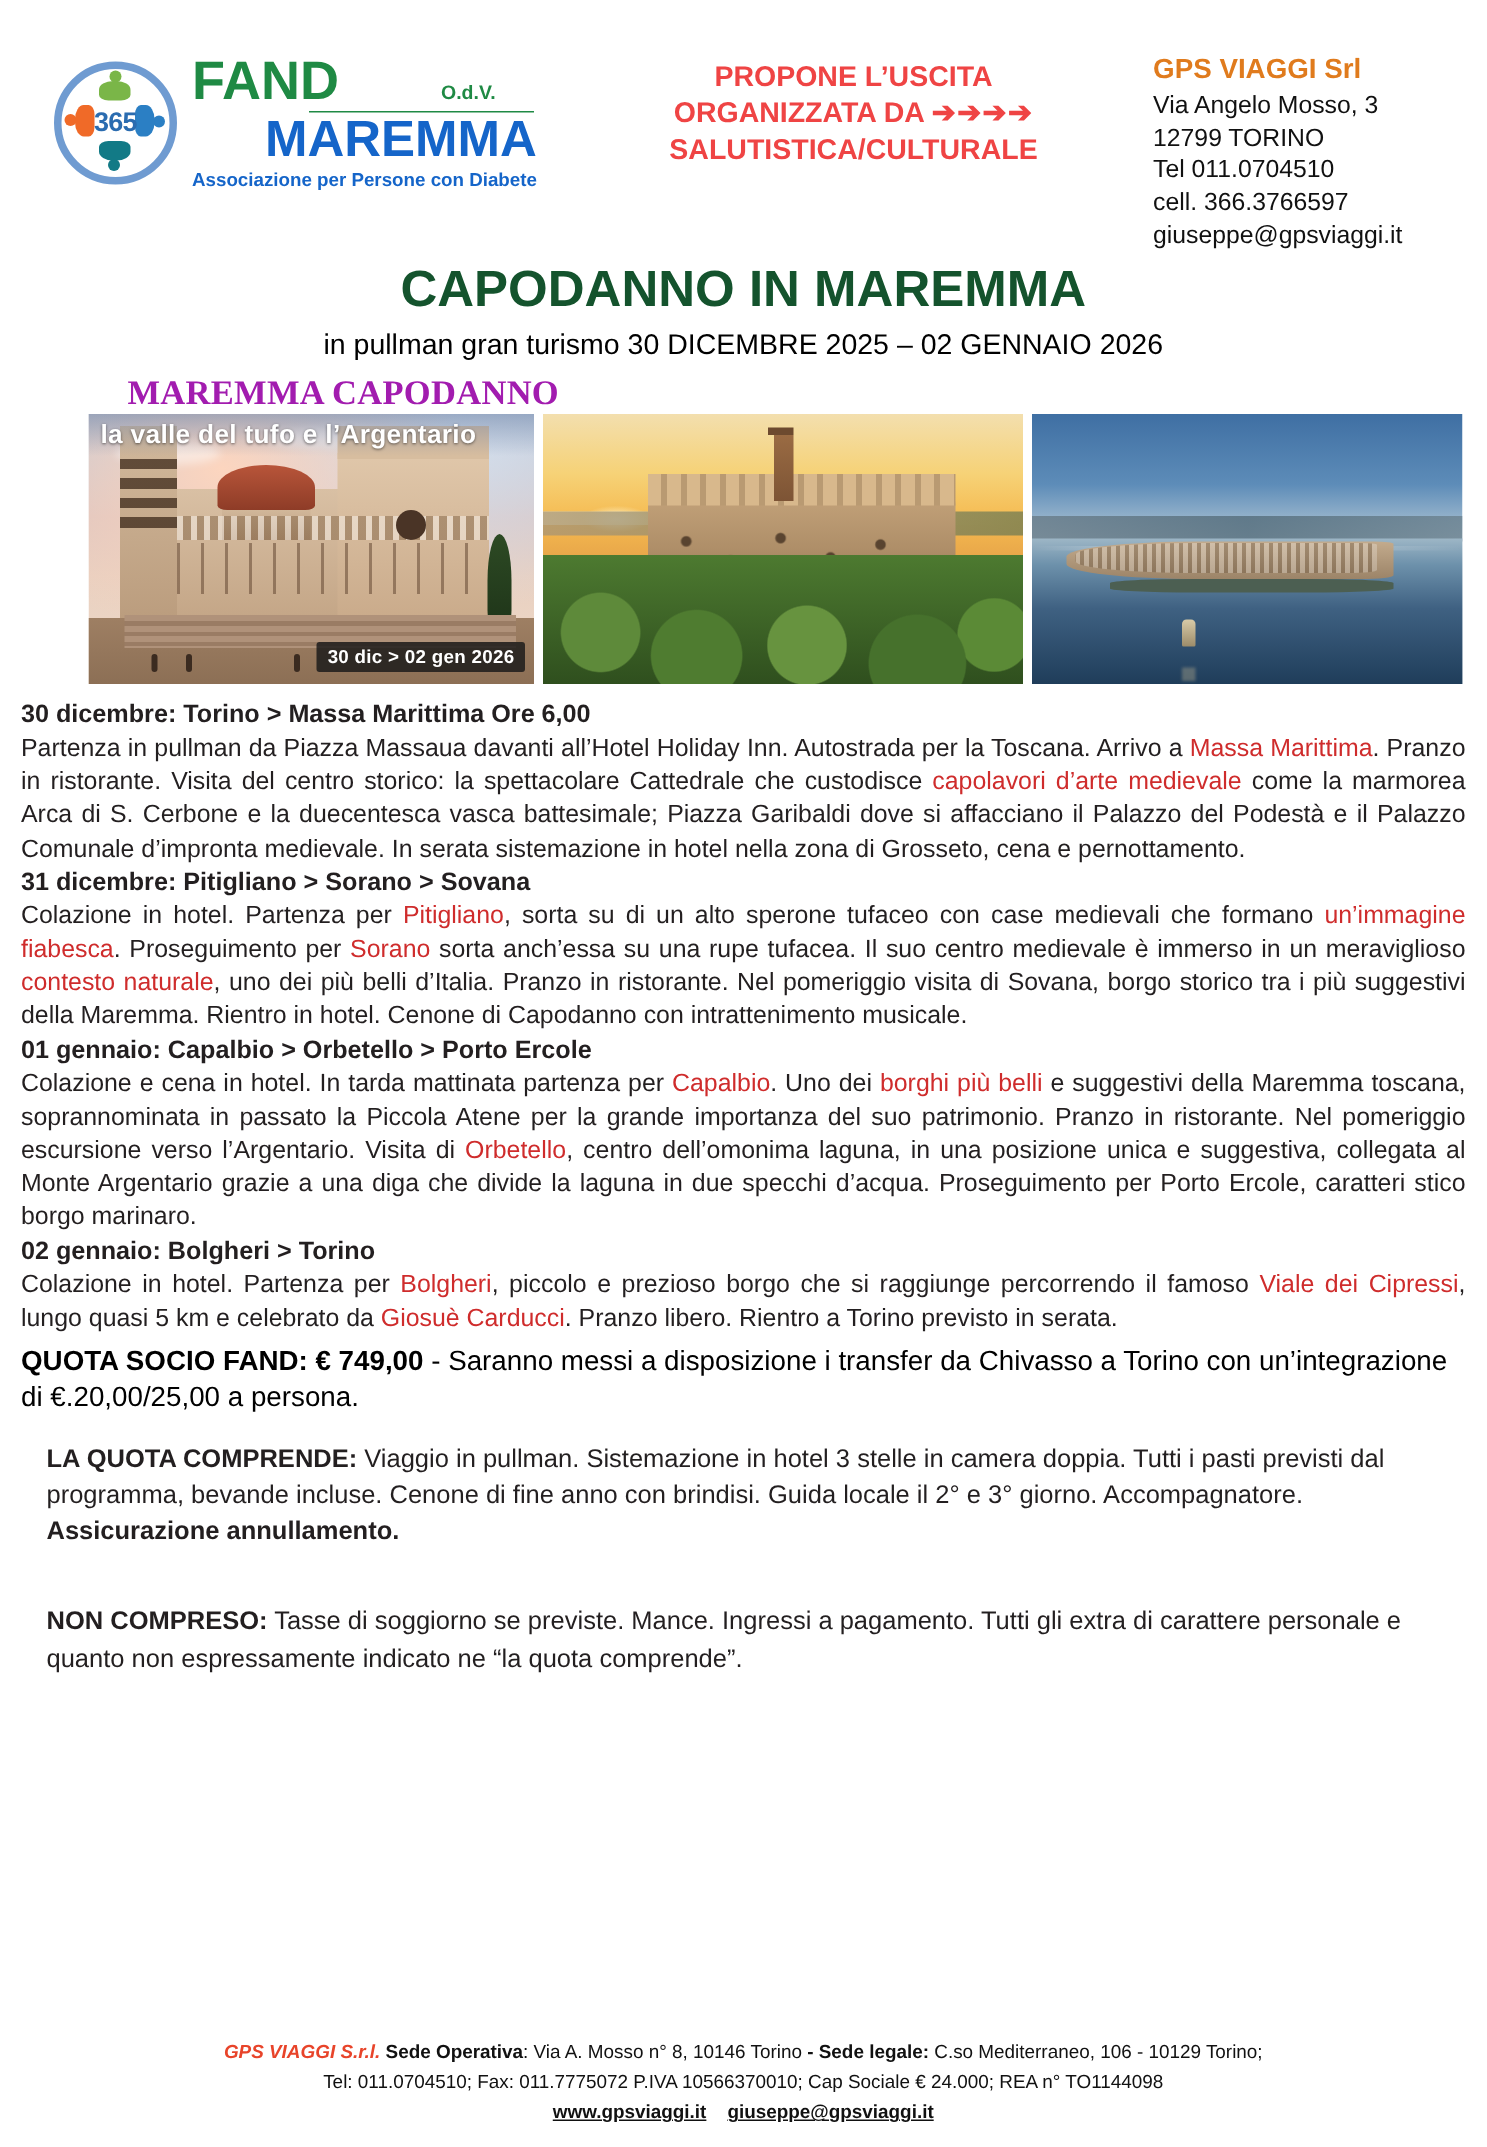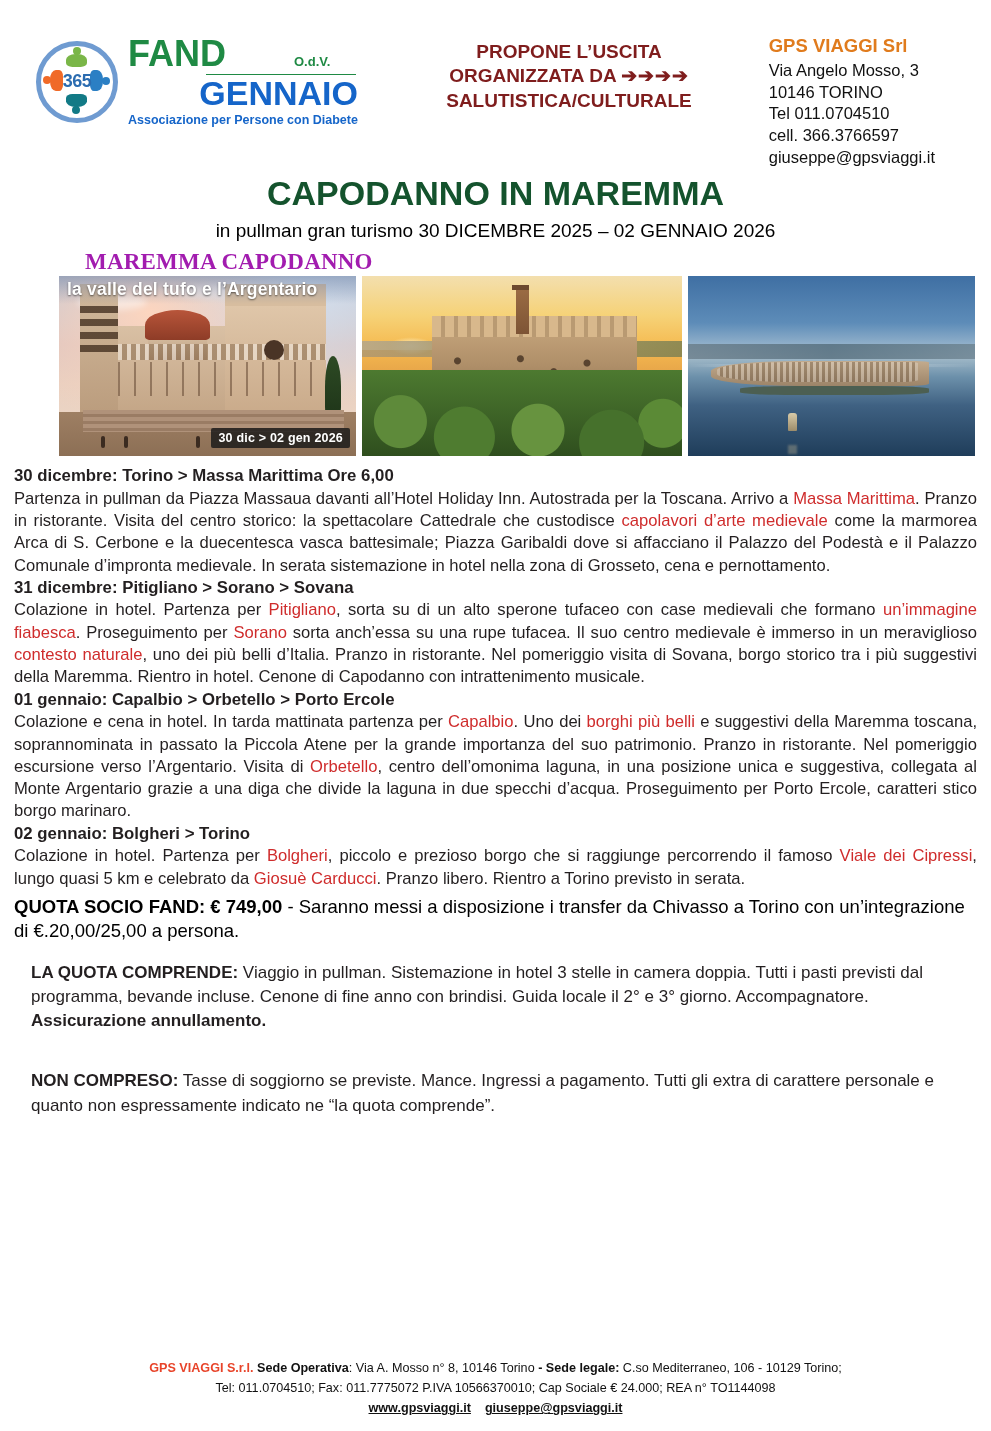--- a/index.html
+++ b/index.html
@@ -134,21 +134,21 @@
     padding-right: 2px;
   }
 
   .propone {
     width: 310px;
     padding-top: 22px;
     text-align: center;
     font-size: 19px;
     font-weight: bold;
     line-height: 1.28;
-    color: #7f1d1d;
+    color: #ef4444;
   }
   .propone .arrows { letter-spacing: 1px; }
 
   .gps-block {
     margin-left: auto;
     padding-top: 16px;
     padding-right: 42px;
     font-size: 16.5px;
     line-height: 1.33;
     color: #111;
@@ -434,21 +434,21 @@
   
   .footer {
     position: absolute;
     left: 0; right: 0;
     bottom: 12px;
     text-align: center;
     font-size: 12.6px;
     line-height: 1.55;
     color: #111;
   }
-  .footer .fname { color: #e8442a; font-weight: bold; }
+  .footer .fname { color: #e8442a; font-weight: bold; font-style: italic; }
   .footer b { font-weight: bold; }
   .footer .links { margin-top: 1px; }
   .footer .links span { font-weight: bold; text-decoration: underline; text-align: center; }
   .footer .links .sep { display: inline-block; width: 14px; text-decoration: none; }
 </style>
 </head>
 <body>
 
 <div class="page">
 
@@ -474,37 +474,37 @@
             <span class="body"></span>
           </div>
         <div class="logo-365">365</div>
       </div>
       <div class="logo-text">
         <div class="logo-row1">
           <span class="logo-fand">FAND</span>
           <span class="logo-odv">O.d.V.</span>
         </div>
         <div class="logo-rule"></div>
-        <div class="logo-chivasso">GENNAIO</div>
+        <div class="logo-chivasso">MAREMMA</div>
         <div class="logo-sub">Associazione per Persone con Diabete</div>
       </div>
     </div>
 
     <div class="propone">
       <div>PROPONE L’USCITA</div>
       <div>
         <span>ORGANIZZATA DA </span><span class="arrows">➔➔➔➔</span>
       </div>
       <div>SALUTISTICA/CULTURALE</div>
     </div>
 
     <div class="gps-block">
       <div class="gps-name">GPS VIAGGI Srl</div>
       <div>Via Angelo Mosso, 3</div>
-      <div>10146 TORINO</div>
+      <div>12799 TORINO</div>
       <div>Tel 011.0704510</div>
       <div>cell. 366.3766597</div>
       <div>giuseppe@gpsviaggi.it</div>
     </div>
   </div>
 
   <div class="title">CAPODANNO IN MAREMMA</div>
   <div class="subtitle">in pullman gran turismo 30 DICEMBRE 2025 – 02 GENNAIO 2026</div>
 
   <div class="strip-wrap">

